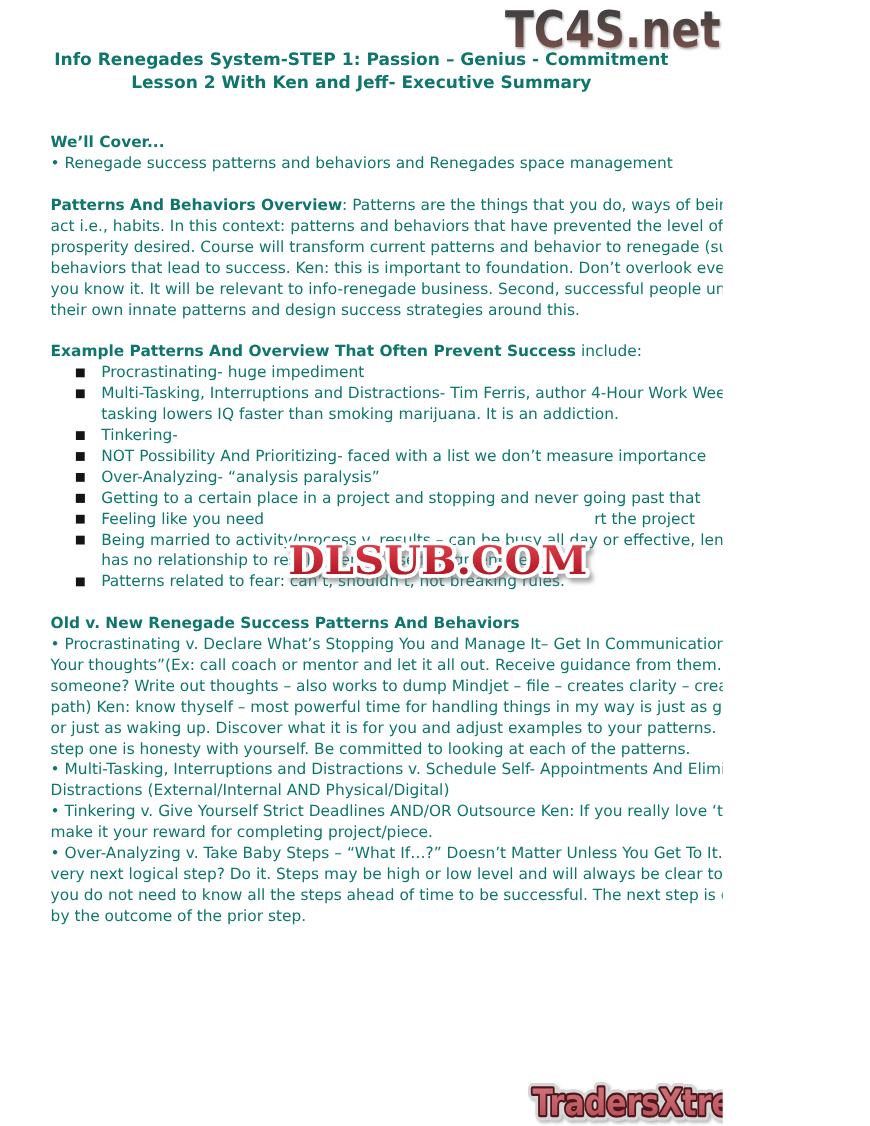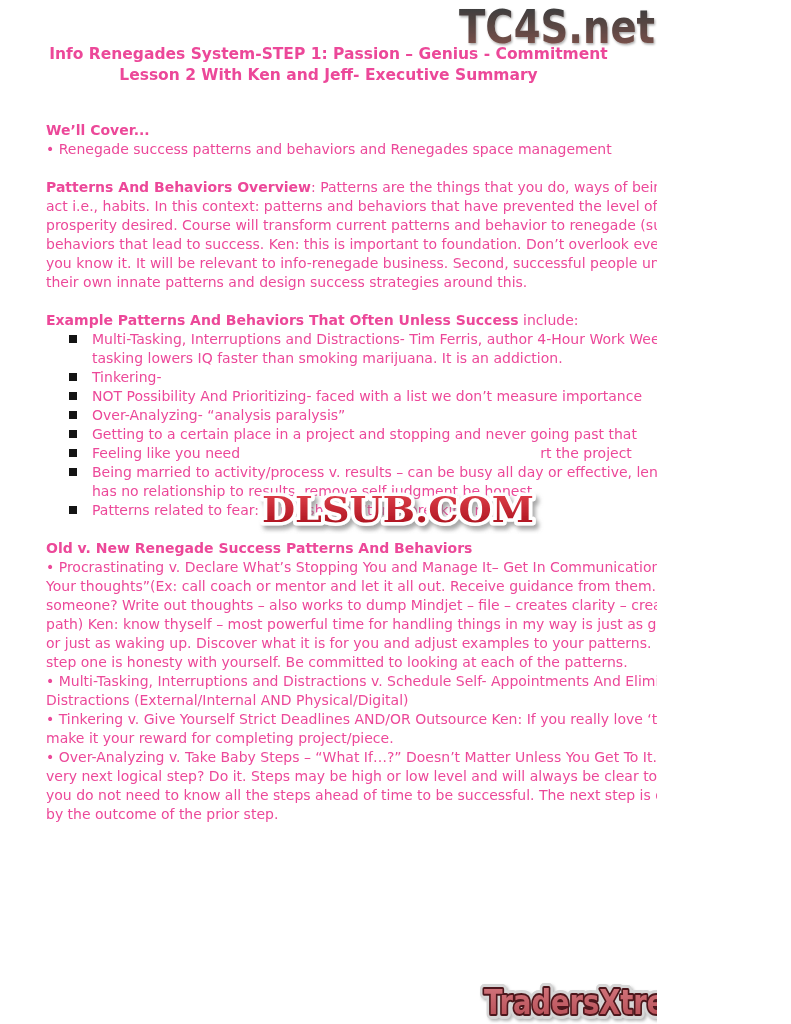--- a/index.html
+++ b/index.html
@@ -1,18 +1,18 @@
 <!DOCTYPE html>
 <html><head>
 <meta charset="utf-8">
 <style>
   html,body{margin:0;padding:0;}
   body{background:#ffffff;}
   .page{position:relative;width:657px;height:1024px;background:#ffffff;overflow:hidden;
-        font-family:"DejaVu Sans","Liberation Sans",sans-serif;color:#ec4899;}
+        font-family:"DejaVu Sans","Liberation Sans",sans-serif;color:#0f766e;}
   .titles{position:absolute;top:44px;left:0;right:0;text-align:center;
           font-weight:bold;font-size:15.5px;line-height:21px;}
   .content{position:absolute;top:121px;left:46px;width:706px;font-size:14px;line-height:19px;}
   .para{margin:0;}
   .h{font-weight:bold;}
   .b{font-weight:bold;}
   .gap{height:19px;}
   .bullet{position:relative;padding-left:46px;}
   .sq{position:absolute;left:23px;top:5px;width:8px;height:8px;background:#141414;}
   .wm-gap{display:inline-block;width:300px;height:1px;}
@@ -42,22 +42,23 @@
     <div>Info Renegades System-STEP 1: Passion – Genius - Commitment</div>
     <div>Lesson 2 With Ken and Jeff- Executive Summary</div>
   </div>
 
   <div class="content" id="doc-content">
       <div class="para h"><span class="b">We’ll Cover...</span></div>
       <div class="para"><span>• Renegade success patterns and behaviors and Renegades space management</span></div>
       <div class="gap"></div>
       <div class="para"><span class="b">Patterns And Behaviors Overview</span><span>: Patterns are the things that you do, ways of being, how you act i.e., habits. In this context: patterns and behaviors that have prevented the level of success, prosperity desired. Course will transform current patterns and behavior to renegade (successful) behaviors that lead to success.  Ken: this is important to foundation. Don’t overlook even if you think you know it. It will be relevant to info-renegade business. Second, successful people understand their own innate patterns and design success strategies around this.</span></div>
       <div class="gap"></div>
-      <div class="para"><span class="b">Example Patterns And Behaviors That Often Unless Success</span><span> include:</span></div>
+      <div class="para"><span class="b">Example Patterns And Overview That Often Prevent Success</span><span> include:</span></div>
       <div>
+        <div class="bullet"><span class="sq"></span><span>Procrastinating- huge impediment</span></div>
         <div class="bullet"><span class="sq"></span><span>Multi-Tasking, Interruptions and Distractions- Tim Ferris, author 4-Hour Work Week said multi-tasking lowers IQ faster than smoking marijuana. It is an addiction.</span></div>
         <div class="bullet"><span class="sq"></span><span>Tinkering-</span></div>
         <div class="bullet"><span class="sq"></span><span>NOT Possibility And Prioritizing- faced with a list we don’t measure importance</span></div>
         <div class="bullet"><span class="sq"></span><span>Over-Analyzing- “analysis paralysis”</span></div>
         <div class="bullet"><span class="sq"></span></div>
         <div class="bullet"><span class="sq"></span><span>Getting to a certain place in a project and stopping and never going past that</span></div>
         <div class="bullet"><span class="sq"></span><span>Feeling like you need</span><span class="wm-gap"></span><span>rt the project</span></div>
         <div class="bullet"><span class="sq"></span><span>Being married to activity/process v. results – can be busy all day or effective, length of list has no relationship to results, remove self judgment be honest</span></div>
         <div class="bullet"><span class="sq"></span><span>Patterns related to fear: can’t, shouldn’t, not breaking rules.</span></div>
       </div>

